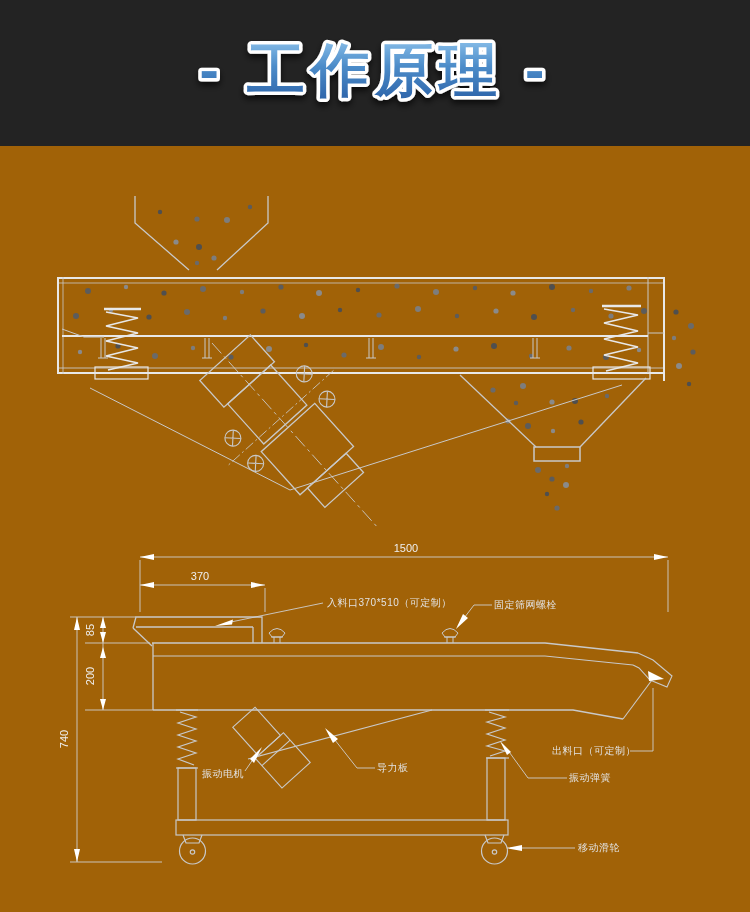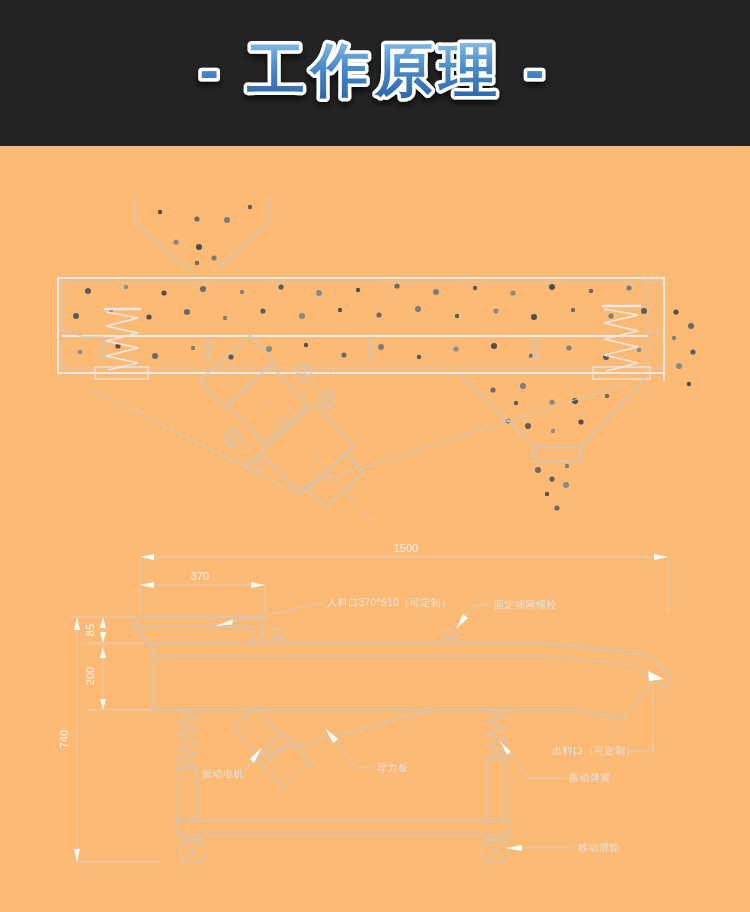--- a/index.html
+++ b/index.html
@@ -1,16 +1,16 @@
 <!DOCTYPE html>
 <html><head>
 <meta charset="utf-8">
 <style>
   html,body{margin:0;padding:0;background:#000;}
-  .page{position:relative;width:750px;height:912px;background:#fdba74;overflow:hidden;
+  .page{position:relative;width:750px;height:912px;background:#a16207;overflow:hidden;
         font-family:"Liberation Sans",sans-serif;}
   .hdr{position:absolute;left:0;top:0;width:750px;height:146px;background:#232323;}
   .hdr svg{display:block;}
   .diag{position:absolute;left:0;top:146px;}
   svg text{font-family:"Liberation Sans","DejaVu Sans",sans-serif;}
   .lbl{fill:#e2e2e2;font-size:10px;letter-spacing:0.5px;}
   .dim{fill:#efefef;font-size:11px;}
   .ln{stroke:#c9c9c9;fill:none;}
   .bx{stroke:#e8e8e8;fill:none;}
   .ld{stroke:#cfcfcf;fill:none;stroke-width:0.9;}

